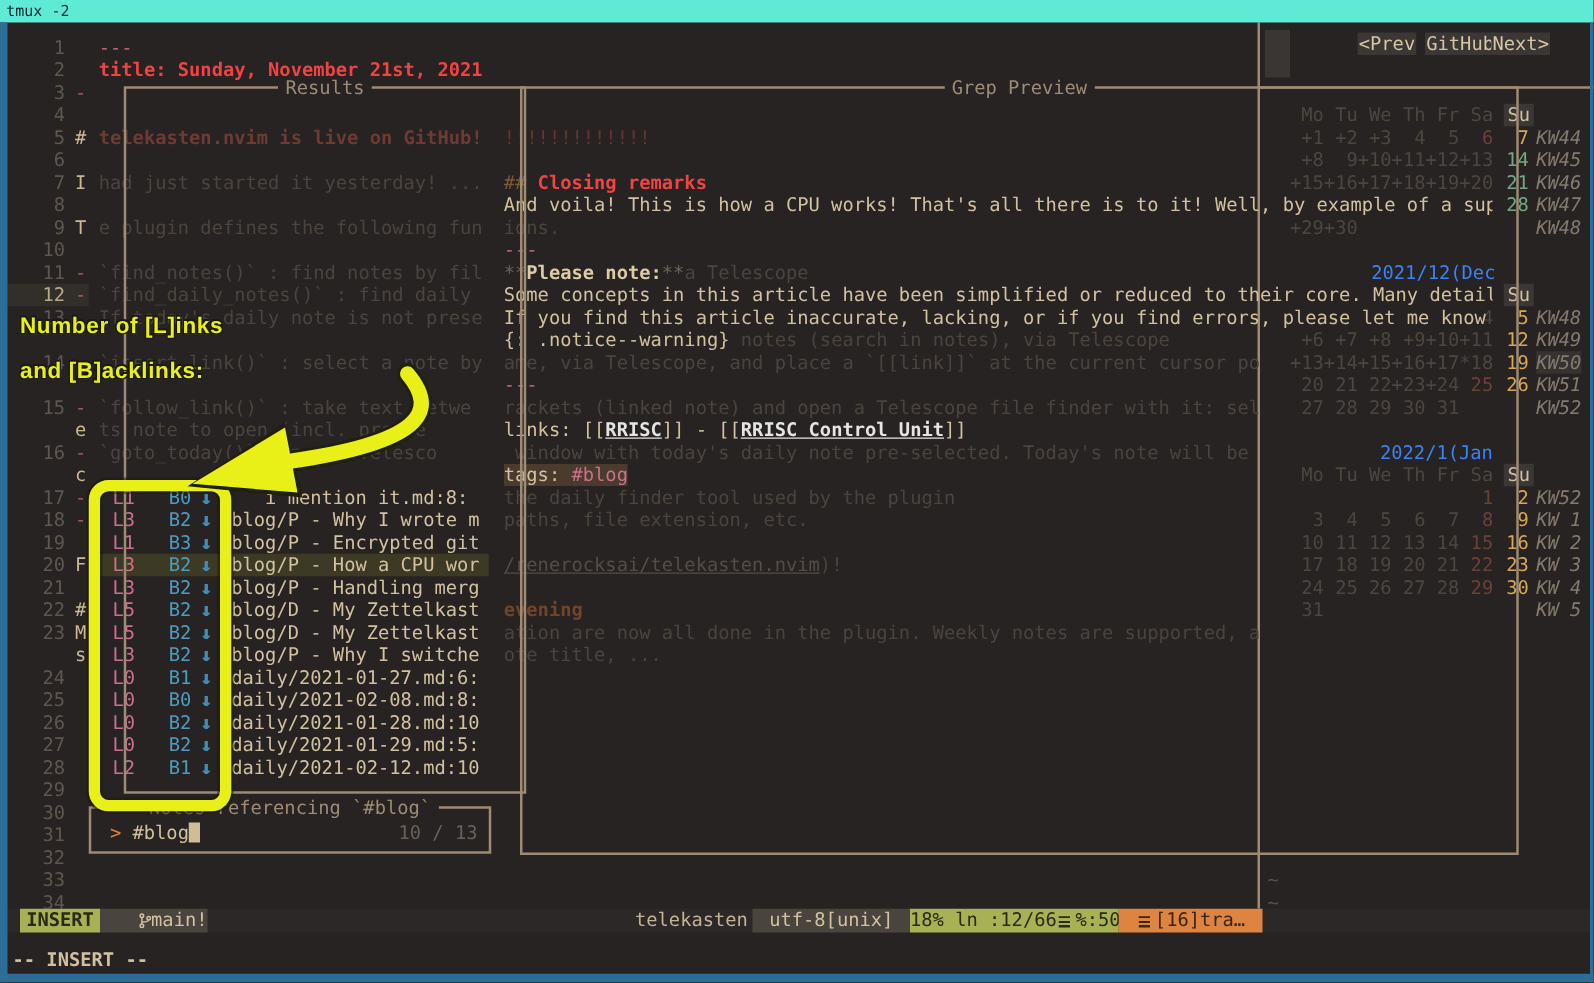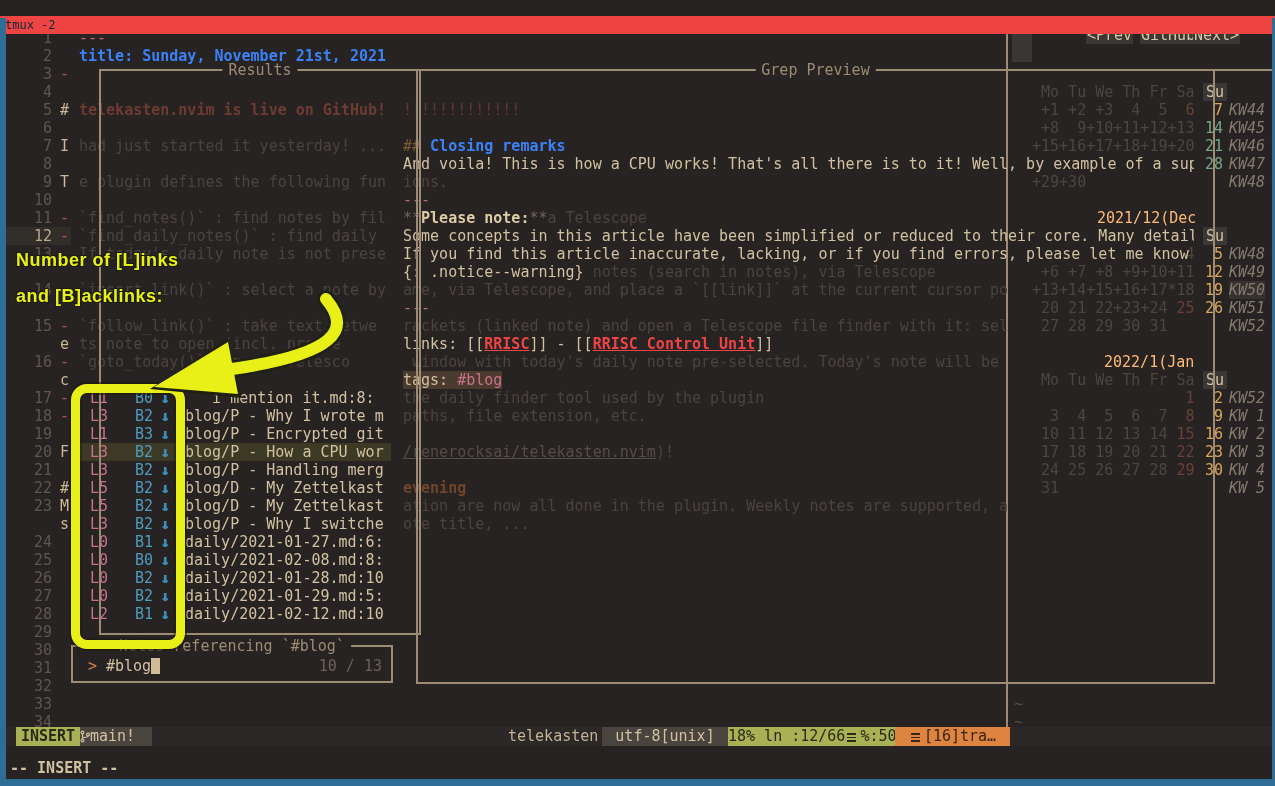--- a/index.html
+++ b/index.html
@@ -1,44 +1,44 @@
 <!DOCTYPE html>
 <html><head>
 <meta charset="utf-8">
 <style>
   html,body{margin:0;padding:0;}
   body{width:1275px;height:786px;background:#272322;overflow:hidden;position:relative;
        font-family:"DejaVu Sans Mono",monospace;}
   .mono{font-size:15px;line-height:18px;white-space:pre;}
 
   
-  .titlebar{position:absolute;left:0;top:16px;width:1275px;height:18px;background:#ef4444;z-index:9;}
+  .titlebar{position:absolute;left:0;top:0;width:1275px;height:18px;background:#5eead4;z-index:9;}
   .titlebar span{position:absolute;left:5px;top:1px;font-size:12px;line-height:16px;color:#0d2737;}
   .frame{position:absolute;background:#2e6d96;z-index:9;}
   .frame.l{left:0;top:18px;width:6px;height:768px;}
   .frame.b{left:0;top:779px;width:1275px;height:7px;}
   .frame.r{left:1272px;top:18px;width:3px;height:768px;}
 
   
   .erow{position:absolute;left:20px;width:380px;height:18px;z-index:1;}
   .gnum{display:inline-block;width:32px;text-align:right;color:#5f574f;}
   .gcur{color:#baa88b;}
   .bchar{position:absolute;left:40px;top:0;}
   .bpink{color:#b3545e;}
   .bcream{color:#cbb795;}
   .etext{position:absolute;left:59px;top:0;white-space:pre;}
   .curline-bg{position:absolute;left:6px;top:227px;width:65px;height:18px;background:#322e2a;z-index:0;}
 
   
   .t-b{color:#d2c1a0;} .t-bb{color:#ddcba6;font-weight:bold;}
   .t-f{color:#4b443e;} .t-frd{color:#66352f;}
   .t-fr{color:#6e3b33;font-weight:bold;}
-  .t-o{color:#3b82f6;font-weight:bold;} .t-fo{color:#70452a;font-weight:bold;}
+  .t-o{color:#ef4444;font-weight:bold;} .t-fo{color:#70452a;font-weight:bold;}
   .t-pk{color:#c16a76;} .t-dim{color:#6e645c;} .t-hash{color:#7a5a35;}
-  .t-g{color:#ef4444;font-weight:bold;text-decoration:underline;}
+  .t-g{color:#e5e5e5;font-weight:bold;text-decoration:underline;}
   .t-fu{color:#554c45;text-decoration:underline;}
   .tag-k{color:#d2c1a0;background:#4a3b2e;} .tag-v{color:#c9718b;background:#4a3b2e;}
 
   
   .fbox{position:absolute;border:2px solid #9d8b73;z-index:3;pointer-events:none;}
   .ftitle{position:absolute;top:-10px;background:#272322;padding:0 6px;color:#9d8b73;
           font-size:15px;line-height:18px;white-space:pre;}
   .center{left:50%;transform:translateX(-50%);}
 
   
@@ -57,35 +57,35 @@
   .chline{position:absolute;left:1008px;top:69px;width:267px;height:2px;background:#9d8b73;z-index:1;}
   .thumb{position:absolute;left:1012px;top:24px;width:20px;height:38px;background:#3a3633;z-index:1;}
   .cnav{position:absolute;top:26px;height:18px;z-index:2;background:#3a3734;color:#d6c5a3;padding:0 1px;}
   .crow{position:absolute;left:1032px;width:243px;height:18px;z-index:1;}
   .cdays{position:absolute;left:0;white-space:pre;}
   .c-dim{color:#4c463f;text-align:center;} .c-red{color:#6b4038;} .c-or{color:#d8a657;} .c-teal{color:#72a884;}
   .csu{position:absolute;left:173px;white-space:pre;}
   .su-hdr{position:absolute;left:171px;background:#3a3734;color:#d2c1a0;padding:0 3px;}
   .ckw{position:absolute;left:197px;color:#847a6e;font-style:italic;white-space:pre;}
   .kwhl{background:#363230;}
-  .clabel{position:absolute;color:#fdba74;white-space:pre;z-index:1;}
+  .clabel{position:absolute;color:#3b82f6;white-space:pre;z-index:1;}
   .tilde{position:absolute;left:1014px;color:#55504a;z-index:1;}
 
   
   .p-prefix{position:absolute;left:17px;top:12px;color:#d8824a;}
   .p-query{position:absolute;left:35px;top:12px;color:#d2c1a0;}
   .p-cursor{position:absolute;left:80px;top:13px;width:9px;height:16px;background:#d0bc97;}
   .p-count{position:absolute;right:11px;top:12px;color:#6a6158;}
 
   
   .sline{position:absolute;left:6px;top:727px;width:1266px;height:19px;background:#2b2827;z-index:6;
          font-size:15px;line-height:19px;white-space:pre;}
   .seg{position:absolute;top:0;height:19px;}
   .st-mode{left:10px;width:64px;background:#a8b154;color:#2a2a18;font-weight:bold;text-align:center;}
-  .st-branch{left:74px;width:72px;background:#4a443e;color:#d2c1a0;text-align:left;}
+  .st-branch{left:74px;width:86px;background:#4a443e;color:#d2c1a0;text-align:right;}
   .st-file{left:166px;color:#68b0a2;}
   .st-plain{left:502px;color:#c4b294;}
   .st-enc{left:596px;width:126px;background:#4a443e;color:#d2c1a0;text-align:center;}
   .st-pos{left:722px;width:167px;background:#a8b154;color:#2a2a18;text-align:center;}
   .st-tabs{left:889px;width:115px;background:#dd8440;color:#3a2412;text-align:center;}
   .st-cal{left:1004px;width:262px;background:#37332e;color:#d2c1a0;padding-left:18px;box-sizing:border-box;}
   .hamb{display:inline-block;width:9px;height:9px;margin:0 4px -1px 2px;
         background:linear-gradient(currentColor 0 1.8px,transparent 1.8px 3.6px,currentColor 3.6px 5.4px,transparent 5.4px 7.2px,currentColor 7.2px 9px);}
   .echo{position:absolute;left:10px;top:759px;color:#d2c1a0;font-weight:bold;z-index:2;}
 

